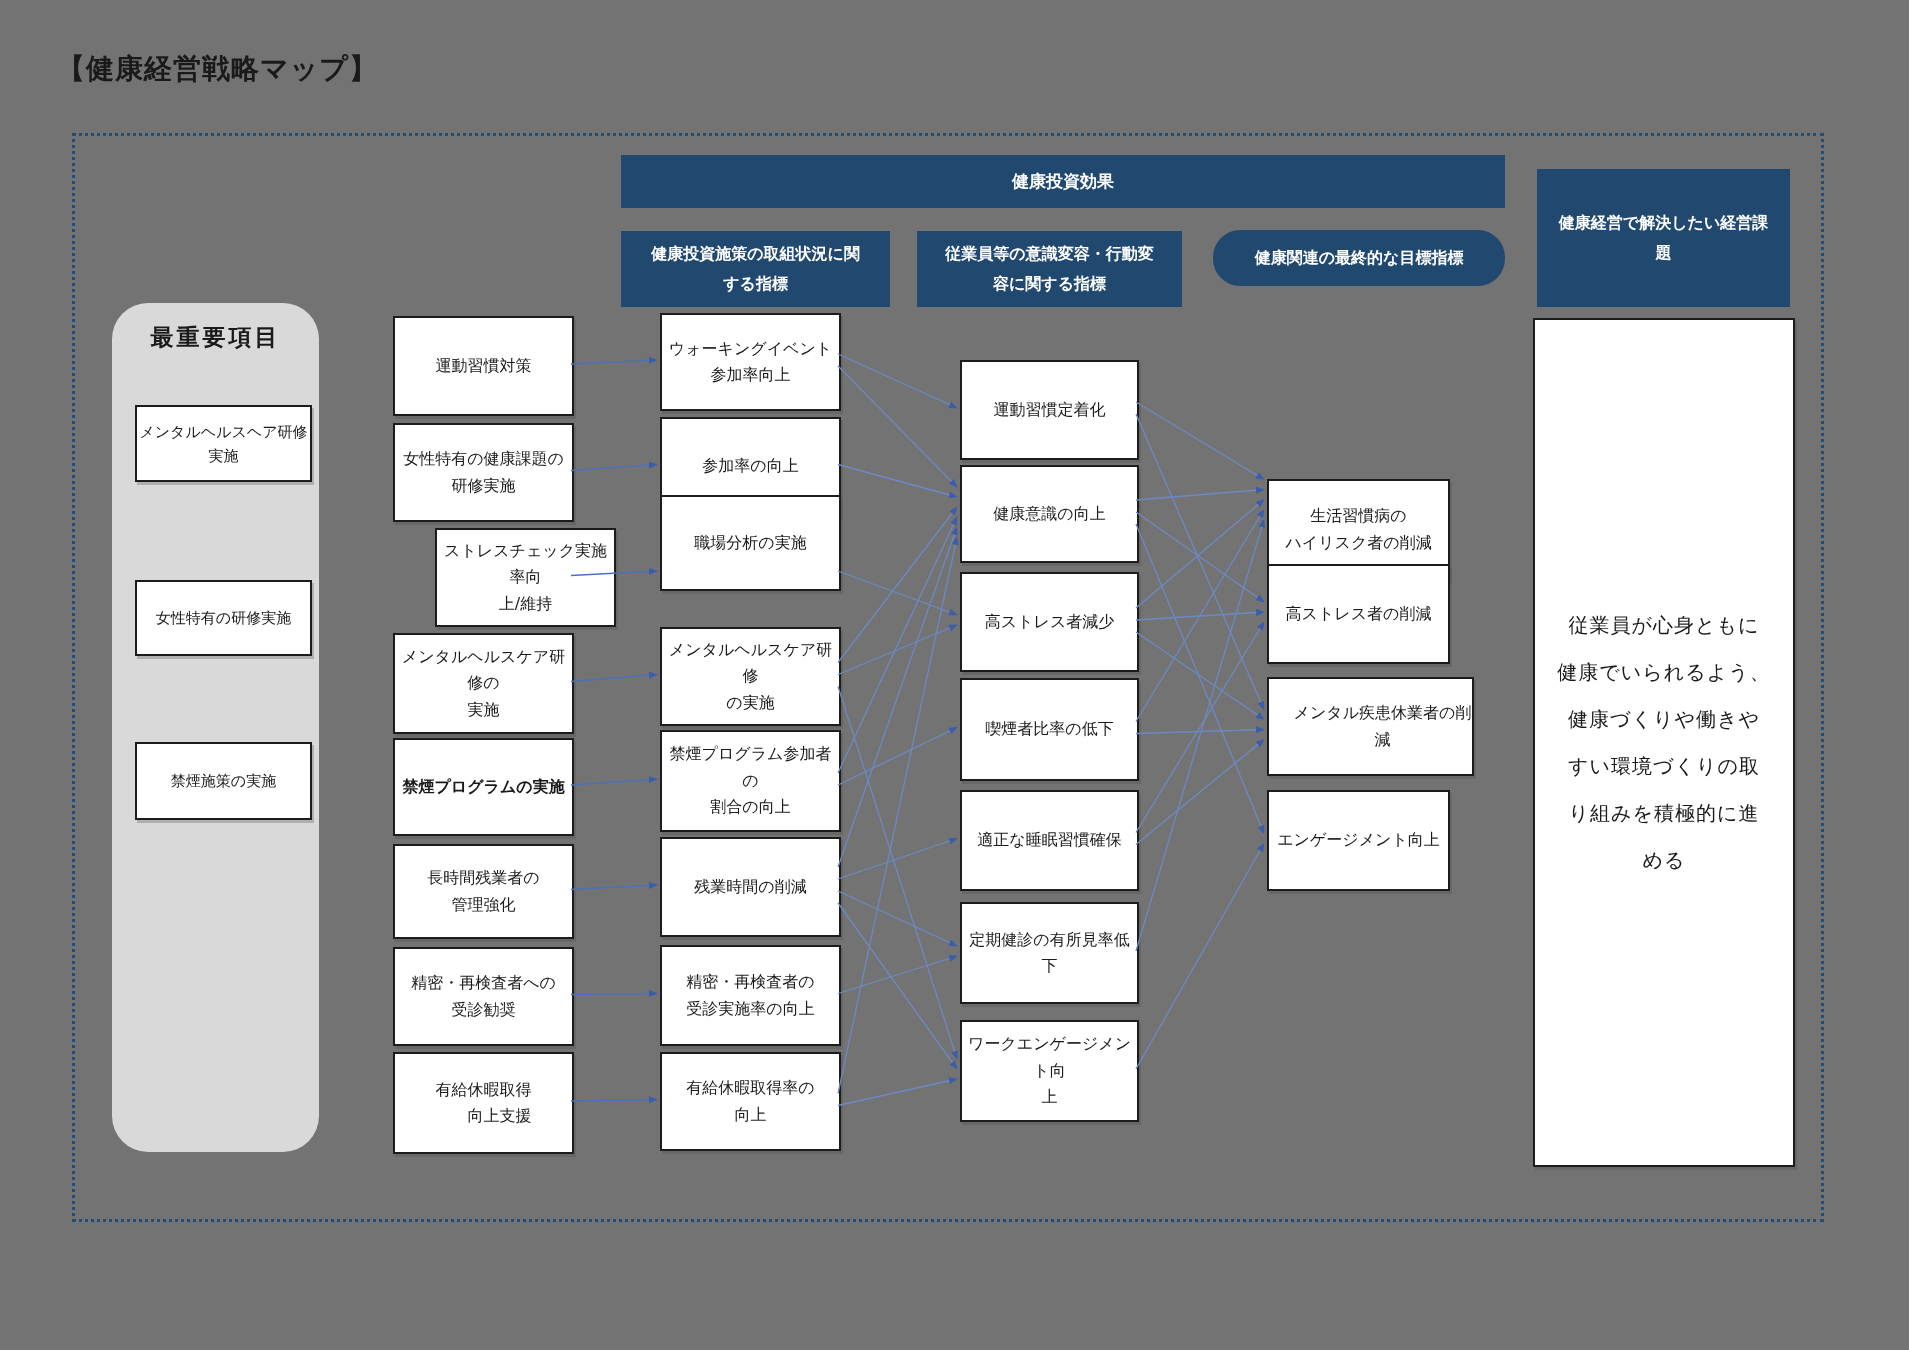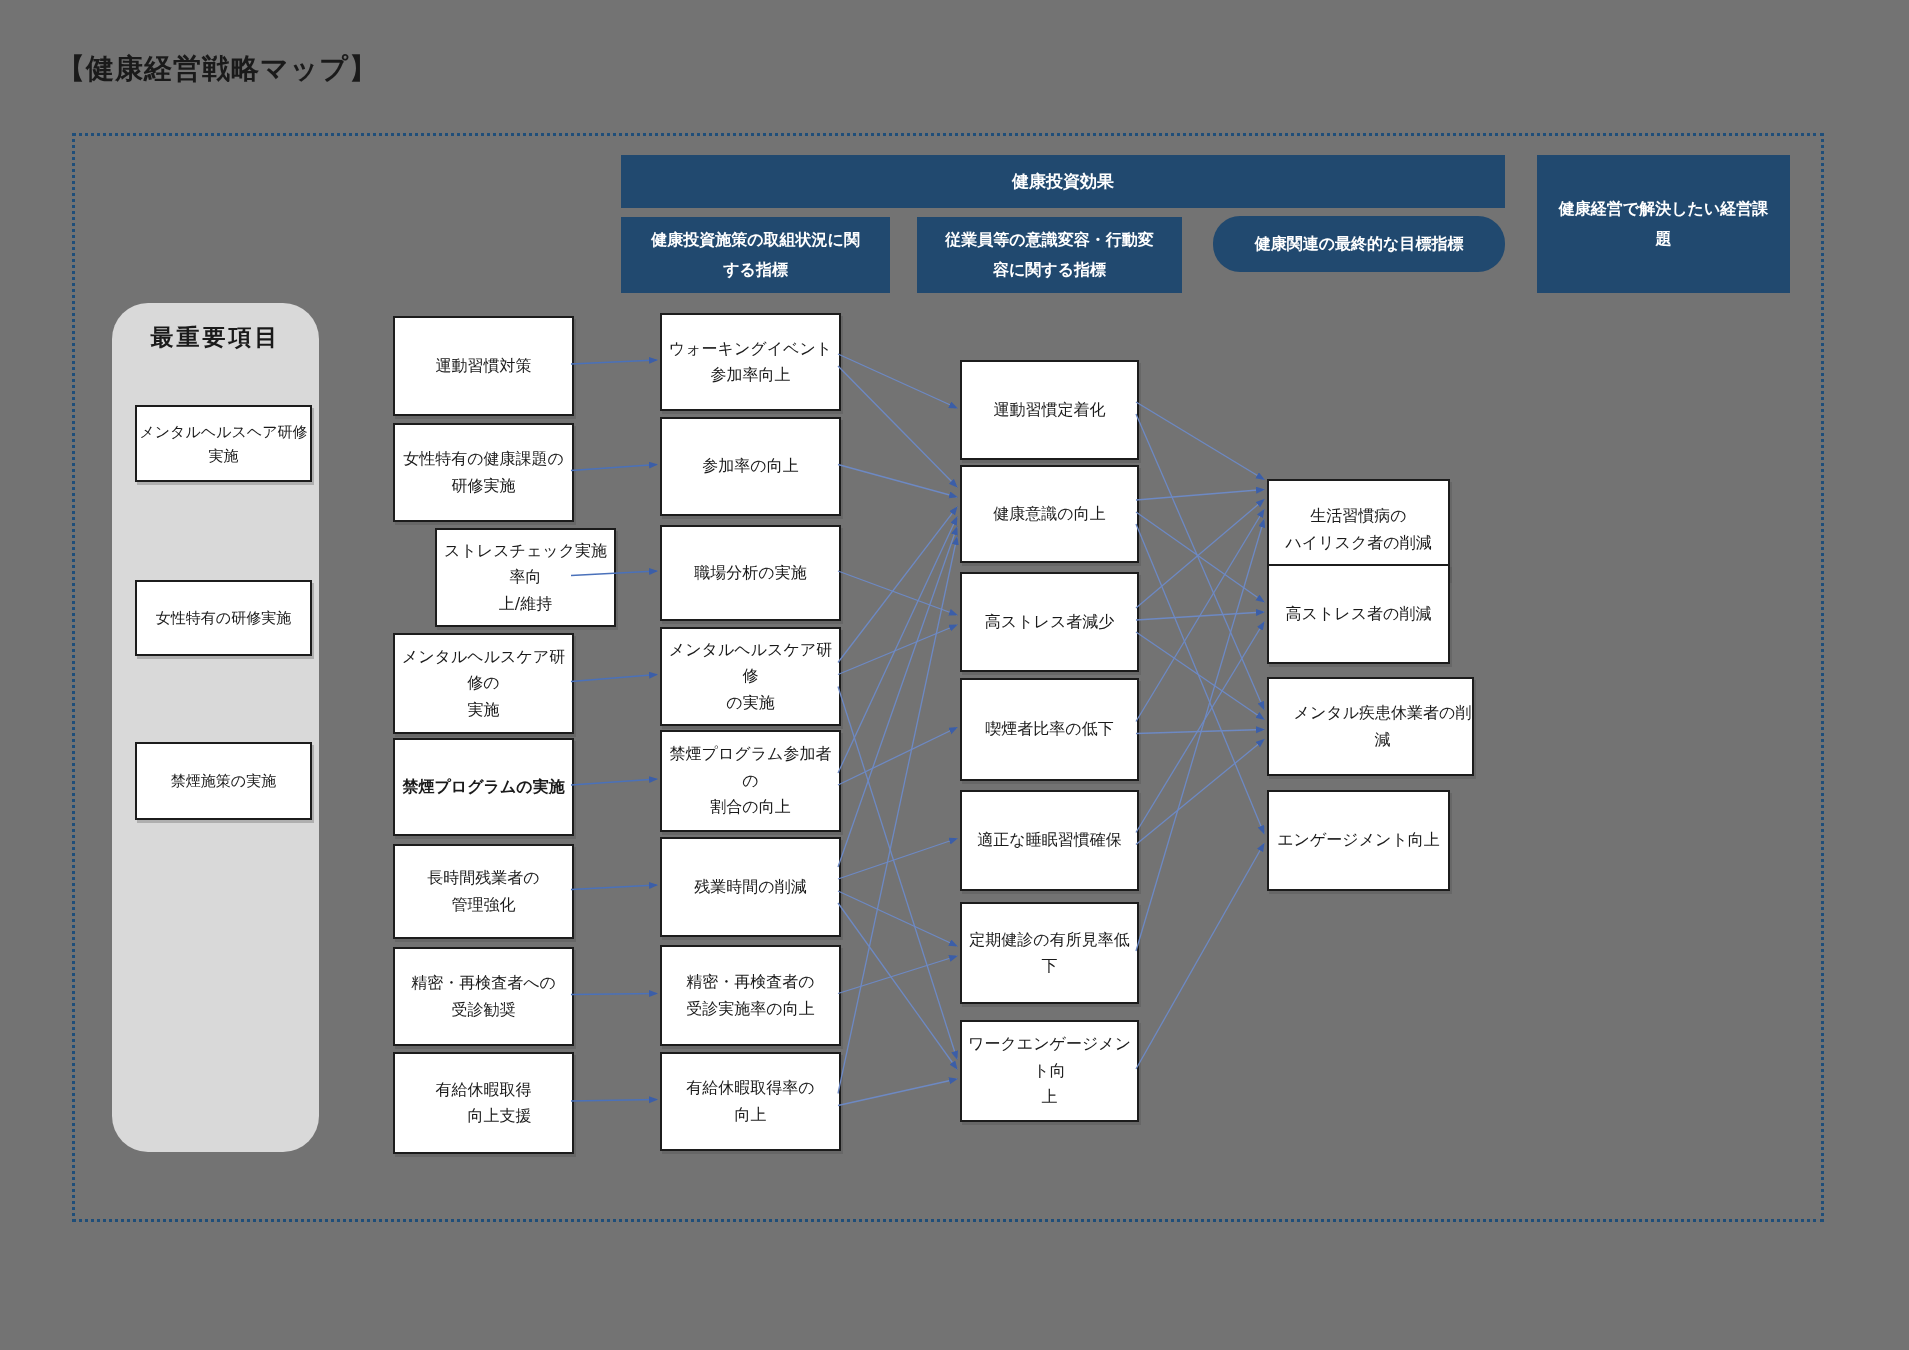--- a/index.html
+++ b/index.html
@@ -18,21 +18,21 @@
   }
   .outer-frame{
     position:absolute;left:72px;top:133px;width:1746px;height:1083px;
     border:3px dotted #1f4e79;
   }
   .hdr{
     position:absolute;background:var(--navy);color:#ffffff;font-weight:bold;
     display:flex;align-items:center;justify-content:center;text-align:center;
     font-size:17px;line-height:1.9;white-space:pre-line;
   }
-  .hdr.sub{font-size:16px;}
+  .hdr.sub{font-size:16px;margin-top:14px;}
   .gray-panel{
     position:absolute;left:112px;top:303px;width:207px;height:849px;
     background:var(--gray);border-radius:36px;
   }
   .gray-title{
     position:absolute;left:112px;top:322px;width:207px;text-align:center;
     font-size:23px;font-weight:bold;letter-spacing:3px;
   }
   .node,.gbox{
     position:absolute;background:#ffffff;border:2px solid #1c1c1c;
@@ -89,21 +89,21 @@
       <div class="node bold" style="left: 393px; top: 738px; width: 177px; height: 94px;">禁煙プログラムの実施</div>
       <div class="node" style="left: 393px; top: 844px; width: 177px; height: 91px;">長時間残業者の
 管理強化</div>
       <div class="node" style="left: 393px; top: 947px; width: 177px; height: 95px;">精密・再検査者への
 受診勧奨</div>
       <div class="node" style="left: 393px; top: 1052px; width: 177px; height: 98px; text-align: right;">有給休暇取得
 向上支援</div>
       <div class="node" style="left: 660px; top: 313px; width: 177px; height: 94px;">ウォーキングイベント
 参加率向上</div>
       <div class="node" style="left: 660px; top: 417px; width: 177px; height: 95px;">参加率の向上</div>
-      <div class="node" style="left: 660px; top: 525px; width: 177px; height: 92px;">職場分析の実施</div>
+      <div class="node" style="left: 660px; top: 495px; width: 177px; height: 92px;">職場分析の実施</div>
       <div class="node" style="left: 660px; top: 627px; width: 177px; height: 95px;">メンタルヘルスケア研修
 の実施</div>
       <div class="node" style="left: 660px; top: 730px; width: 177px; height: 98px;">禁煙プログラム参加者の
 割合の向上</div>
       <div class="node" style="left: 660px; top: 837px; width: 177px; height: 96px;">残業時間の削減</div>
       <div class="node" style="left: 660px; top: 945px; width: 177px; height: 97px;">精密・再検査者の
 受診実施率の向上</div>
       <div class="node" style="left: 660px; top: 1052px; width: 177px; height: 95px;">有給休暇取得率の
 向上</div>
       <div class="node" style="left: 960px; top: 360px; width: 175px; height: 96px;">運動習慣定着化</div>
@@ -116,20 +116,26 @@
       <div class="node" style="left: 960px; top: 1020px; width: 175px; height: 98px;">ワークエンゲージメント向
 上</div>
       <div class="node" style="left: 1267px; top: 451px; width: 179px; height: 97px; margin-top: 28px;">生活習慣病の
 ハイリスク者の削減</div>
       <div class="node" style="left: 1267px; top: 564px; width: 179px; height: 96px;">高ストレス者の削減</div>
       <div class="node" style="left: 1267px; top: 677px; width: 179px; height: 95px; padding-left: 24px;">メンタル疾患休業者の削
 減</div>
       <div class="node" style="left: 1267px; top: 790px; width: 179px; height: 97px;">エンゲージメント向上</div>
     </div>
 
+  <div class="goal-box">従業員が心身ともに
+健康でいられるよう、
+健康づくりや働きや
+すい環境づくりの取
+り組みを積極的に進
+める</div>
 
   <svg id="arrows" viewBox="0 0 1909 1350">
     <defs>
       <marker id="ah" markerWidth="10" markerHeight="8" refX="8" refY="3.5" orient="auto" markerUnits="userSpaceOnUse">
         <path d="M0,0 L9,3.5 L0,7 Z" fill="#3b5ea8"></path>
       </marker>
     </defs>
     <g id="arrow-lines">
         <line x1="571" y1="364" x2="657" y2="360" class="strong" marker-end="url(#ah)"></line>
         <line x1="571" y1="470.5" x2="657" y2="464.5" class="strong" marker-end="url(#ah)"></line>

